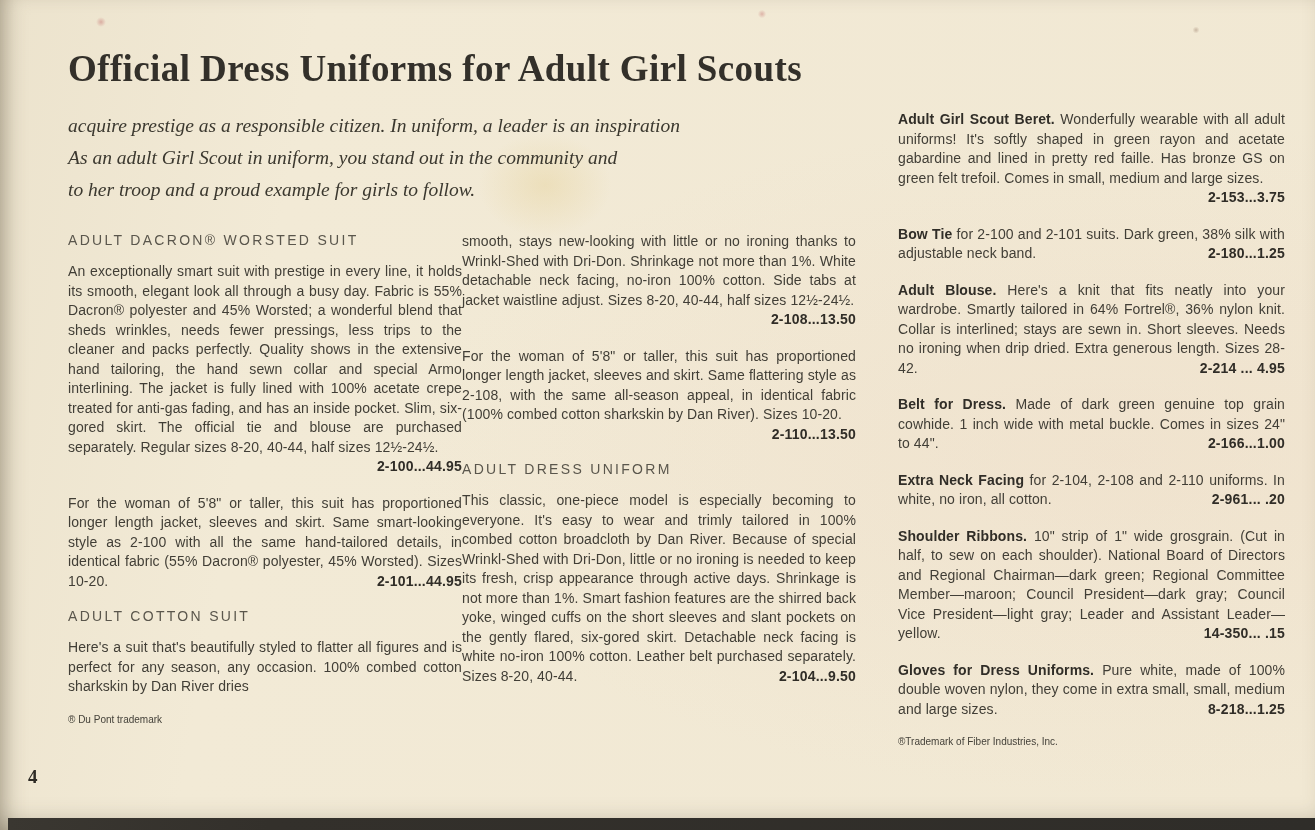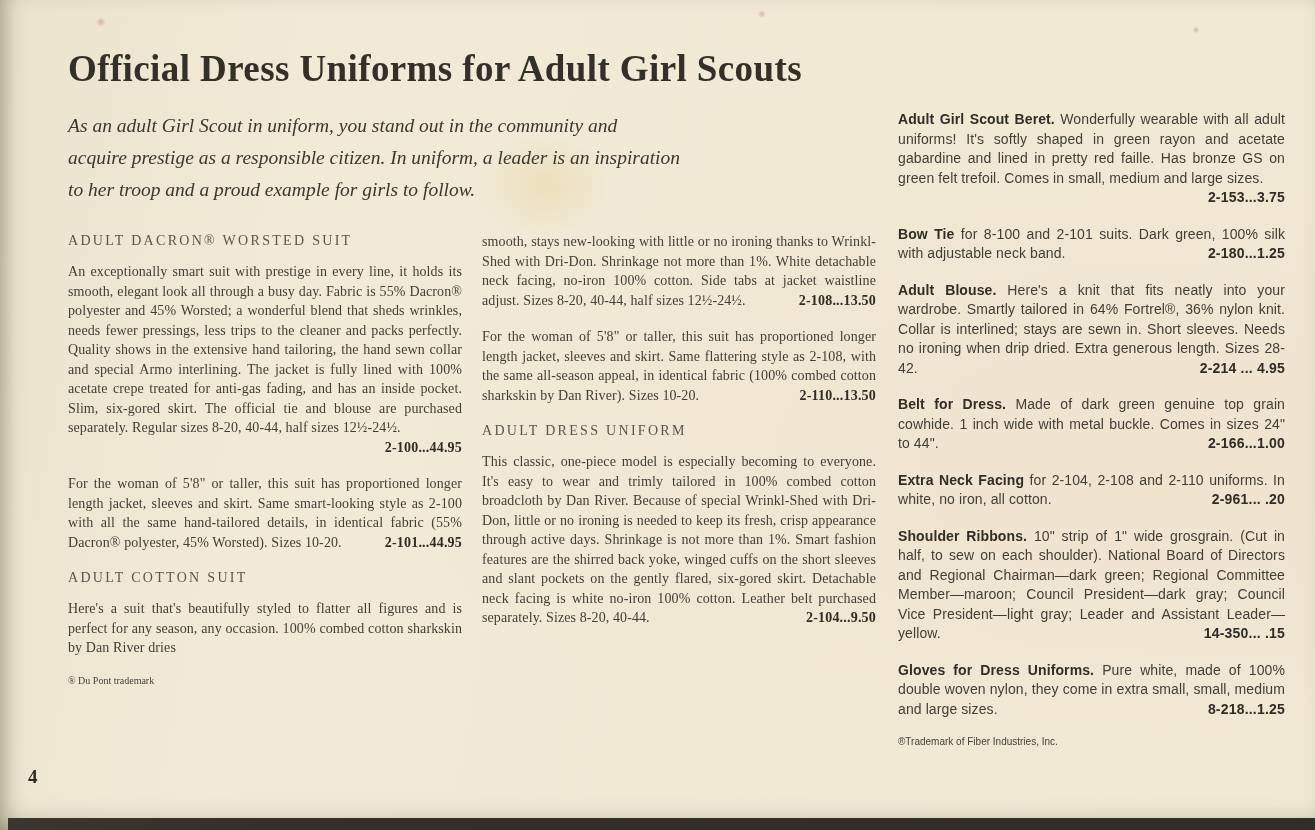--- a/index.html
+++ b/index.html
@@ -48,21 +48,21 @@
   .left-block { width: 808px; flex: 0 0 auto; }
   .col3 { flex: 1 1 auto; min-width: 0; }
   .intro {
     font-family: "Liberation Serif", serif;
     font-style: italic;
     font-size: 19.5px;
     line-height: 32px;
     color: #3b382f;
   }
   .intro .line { display: block; }
-  .two-cols { display: flex; gap: 20px; margin-top: 26px; font-family: Liberation Serif, serif; }
+  .two-cols { display: flex; margin-top: 26px; }
   .col { width: 394px; flex: 0 0 auto; }
   h2.sec {
     font-size: 14px;
     font-weight: 400;
     letter-spacing: 2.3px;
     line-height: 17px;
     color: #5a564c;
     margin: 0 0 13px 0;
     white-space: nowrap;
   }
@@ -115,22 +115,22 @@
 <div class="page">
   <div class="inner">
 
     <h1 class="title">Official Dress Uniforms for Adult Girl Scouts</h1>
 
     <div class="columns-wrap">
 
       <div class="left-block">
 
         <div class="intro">
+          <span class="line">acquire prestige as a responsible citizen. In uniform, a leader is an inspiration</span>
           <span class="line">As an adult Girl Scout in uniform, you stand out in the community and</span>
-          <span class="line">acquire prestige as a responsible citizen. In uniform, a leader is an inspiration</span>
           <span class="line">to her troop and a proud example for girls to follow.</span>
         </div>
 
         <div class="two-cols">
 
           <div class="col">
             <h2 class="sec">ADULT DACRON® WORSTED SUIT</h2>
             <p class="body"><span>An exceptionally smart suit with prestige in every line, it holds its smooth, elegant look all through a busy day. Fabric is 55% Dacron® polyester and 45% Worsted; a wonderful blend that sheds wrinkles, needs fewer pressings, less trips to the cleaner and packs perfectly. Quality shows in the extensive hand tailoring, the hand sewn collar and special Armo interlining. The jacket is fully lined with 100% acetate crepe treated for anti-gas fading, and has an inside pocket. Slim, six-gored skirt. The official tie and blouse are purchased separately. Regular sizes 8-20, 40-44, half sizes 12½-24½.</span> <strong class="code">2-100...44.95</strong></p>
             <p class="body"><span>For the woman of 5'8" or taller, this suit has proportioned longer length jacket, sleeves and skirt. Same smart-looking style as 2-100 with all the same hand-tailored details, in identical fabric (55% Dacron® polyester, 45% Worsted). Sizes 10-20.</span> <strong class="code">2-101...44.95</strong></p>
             <h2 class="sec gap">ADULT COTTON SUIT</h2>
@@ -145,21 +145,21 @@
             <p class="body"><span>This classic, one-piece model is especially becoming to everyone. It's easy to wear and trimly tailored in 100% combed cotton broadcloth by Dan River. Because of special Wrinkl-Shed with Dri-Don, little or no ironing is needed to keep its fresh, crisp appearance through active days. Shrinkage is not more than 1%. Smart fashion features are the shirred back yoke, winged cuffs on the short sleeves and slant pockets on the gently flared, six-gored skirt. Detachable neck facing is white no-iron 100% cotton. Leather belt purchased separately. Sizes 8-20, 40-44.</span> <strong class="code">2-104...9.50</strong></p>
           </div>
 
         </div>
       </div>
 
       <div class="col3">
 
         <p class="body item"><b class="lead">Adult Girl Scout Beret.</b><span> Wonderfully wearable with all adult uniforms! It's softly shaped in green rayon and acetate gabardine and lined in pretty red faille. Has bronze GS on green felt trefoil. Comes in small, medium and large sizes.</span> <strong class="code">2-153...3.75</strong></p>
 
-        <p class="body item"><b class="lead">Bow Tie</b><span> for 8-100 and 2-101 suits. Dark green, 100% silk with adjustable neck band.</span> <strong class="code">2-180...1.25</strong></p>
+        <p class="body item"><b class="lead">Bow Tie</b><span> for 2-100 and 2-101 suits. Dark green, 38% silk with adjustable neck band.</span> <strong class="code">2-180...1.25</strong></p>
 
         <p class="body item"><b class="lead">Adult Blouse.</b><span> Here's a knit that fits neatly into your wardrobe. Smartly tailored in 64% Fortrel®, 36% nylon knit. Collar is interlined; stays are sewn in. Short sleeves. Needs no ironing when drip dried. Extra generous length. Sizes 28-42.</span> <strong class="code">2-214 ... 4.95</strong></p>
 
         <p class="body item"><b class="lead">Belt for Dress.</b><span> Made of dark green genuine top grain cowhide. 1 inch wide with metal buckle. Comes in sizes 24" to 44".</span> <strong class="code">2-166...1.00</strong></p>
 
         <p class="body item"><b class="lead">Extra Neck Facing</b><span> for 2-104, 2-108 and 2-110 uniforms. In white, no iron, all cotton.</span> <strong class="code">2-961... .20</strong></p>
 
         <p class="body item"><b class="lead">Shoulder Ribbons.</b><span> 10" strip of 1" wide grosgrain. (Cut in half, to sew on each shoulder). National Board of Directors and Regional Chairman—dark green; Regional Committee Member—maroon; Council President—dark gray; Council Vice President—light gray; Leader and Assistant Leader—yellow.</span> <strong class="code">14-350... .15</strong></p>
 
         <p class="body item"><b class="lead">Gloves for Dress Uniforms.</b><span> Pure white, made of 100% double woven nylon, they come in extra small, small, medium and large sizes.</span> <strong class="code">8-218...1.25</strong></p>

